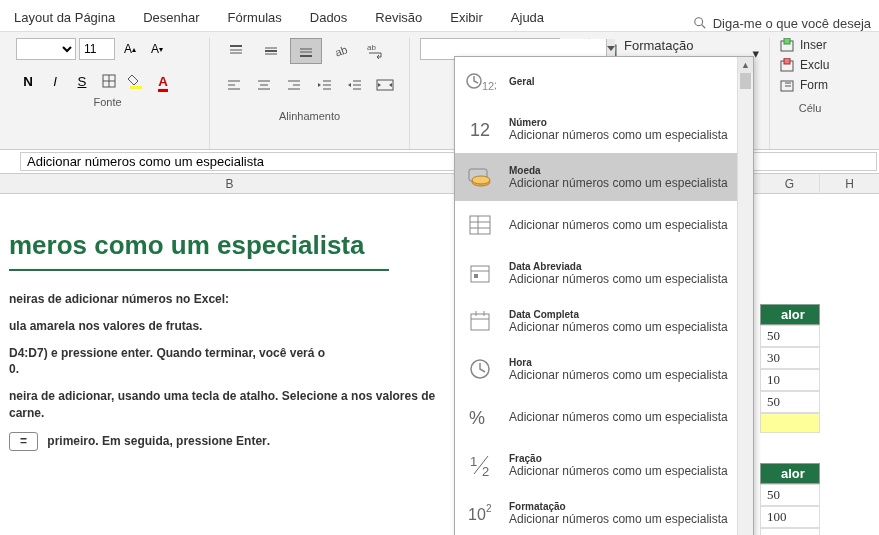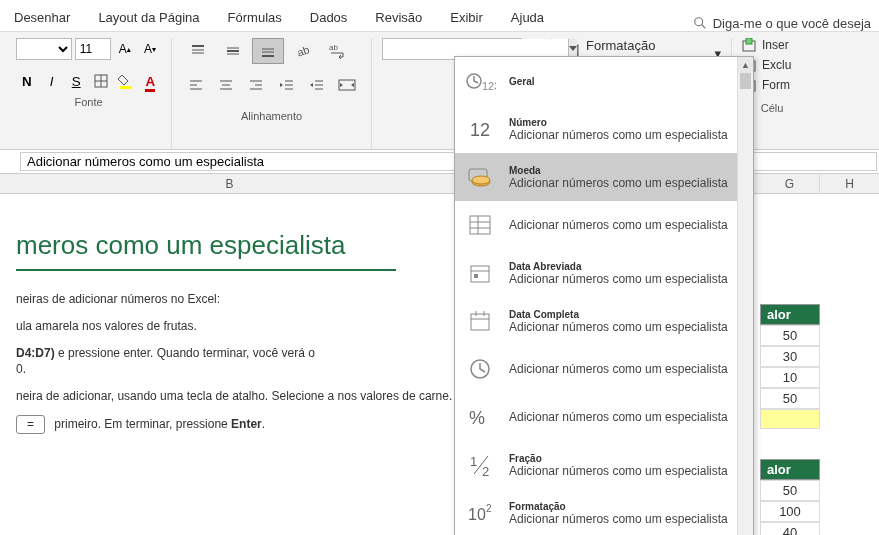--- a/index.html
+++ b/index.html
@@ -7,21 +7,21 @@
 
 .ribbon-tabs { display: flex; padding: 4px 0 0 0; border-bottom: 1px solid #ddd; }
 .ribbon-tab { padding: 6px 14px; cursor: pointer; font-size: 13px; }
 .tellme { margin-left: auto; display: flex; align-items: flex-start; padding: 0 8px; color: #404040; margin-top: 12px; }
 .tellme .search-icon { margin-right: 6px; }
 
 .ribbon-body { display: flex; background: #f3f3f3; border-bottom: 1px solid #ccc; padding: 6px 0 0 0; height: 118px; }
 .ribbon-group { display: flex; flex-direction: column; align-items: center; padding: 0 10px; border-right: 1px solid #ddd; }
 .group-label { font-size: 11px; color: #555; padding: 4px 0; width: 100%; text-align: center; }
 
-.g-font { width: 172px; padding-left: 16px; }
+.g-font { width: 210px; padding-left: 16px; }
 .g-font .row1 { display: flex; gap: 3px; }
 .g-font .row2 { display: flex; gap: 3px; margin-top: 10px; }
 .font-name { width: 60px; height: 22px; border: 1px solid #bbb; background: #fff; }
 .font-size { width: 36px; height: 22px; border: 1px solid #bbb; background: #fff; font-size: 12px; text-align: left; padding: 0 4px; }
 .font-grow, .font-shrink { width: 24px; height: 22px; border: none; background: transparent; font-size: 12px; display:flex;align-items:center;justify-content:center;}
 .font-btn { width: 24px; height: 22px; border: none; background: transparent; display: flex; align-items: center; justify-content: center; }
 
 .g-align { width: 200px; }
 .align-row { display: flex; gap: 3px; margin-bottom: 8px; }
 .align-btn { width: 32px; height: 26px; border: none; background: transparent; display:flex;align-items:center;justify-content:center;}
@@ -41,52 +41,52 @@
 .formula-bar { display: flex; height: 24px; border-bottom: 1px solid #ccc; }
 .formula-input { flex: 1; border: 1px solid #ccc; margin: 2px 2px 2px 20px; padding: 0 6px; font-size: 13px; background:#fff;}
 
 .sheet-area { position: relative; background: #fff; }
 .col-headers { display: flex; position: absolute; top: 0; left: 0; right: 0; height: 20px; background: #f0f0f0; border-bottom: 1px solid #ccc; }
 .col-h { border-right: 1px solid #ddd; text-align: center; font-size: 12px; color: #555; line-height: 20px; }
 .col-h.B { width: 460px; }
 .col-h.G { width: 60px; position:absolute; left: 760px;}
 .col-h.H { width: 60px; position:absolute; left: 820px;}
 
-.content { position: absolute; top: 20px; left: 0; padding: 26px 0 0 16px; }
+.content { position: absolute; top: 20px; left: 0; padding: 26px 0 0 9px; font-weight: bold; }
 .title { font-size: 26px; color: #217346; padding: 10px 0 8px 0; }
 .title-rule { border-bottom: 2px solid #217346; width: 380px; margin-bottom: 20px;}
 .body-text { font-size: 12px; margin: 10px 0; max-width: 460px; line-height: 1.4;}
 .enter-key { display:inline-block; border:1px solid #888; border-radius:3px; padding:0 10px; margin-right:6px;}
 
 .number-dropdown { position: absolute; top: 56px; left: 454px; width: 300px; background: #fff; border: 1px solid #aaa; box-shadow: 2px 2px 6px rgba(0,0,0,0.2); z-index: 100; }
 .nd-scroll-area { position:relative; }
 .nd-item { display: flex; align-items: center; padding: 8px 10px; gap: 12px; }
 .nd-item.selected { background: #ccc; }
 .nd-icon { width: 32px; height: 32px; display:flex; align-items:center; justify-content:center; color:#555;}
 .nd-text { flex:1; }
 .nd-title { font-weight: bold; font-size: 10px; }
 .nd-sub { font-size: 12px; color: #444; }
 .nd-scrollbar { position: absolute; right: 0; top: 0; width: 16px; bottom: 0; background: #f0f0f0; border-left:1px solid #ddd;}
 .nd-scroll-btn { height: 16px; display:flex;align-items:center;justify-content:center;font-size:9px;color:#666;background:#e8e8e8;}
 .nd-thumb { position:absolute; top:16px; left:2px; right:2px; height:16px; background:#c8c8c8;}
 
 .right-cells { position: absolute; right: 0; top: 173px; width: 120px; font-size: 13px;}
-.rc-header { background: #217346; color: #fff; padding: 2px 6px; font-weight: bold; border:1px solid #999;}
-.rc-cell { border: 1px solid #ddd; padding: 2px 6px; text-align: center; }
+.rc-header { background: #217346; color: #fff; padding: 2px 20px; font-weight: bold; border:1px solid #999;}
+.rc-cell { border: 1px solid #ddd; padding: 2px 6px; text-align: left; font-family: Liberation Serif, serif; }
 .rc-yellow { background: #ffff99; height: 20px;}
 .rc-gap { height: 30px; }
 
 svg { display:block; }
 </style>
 </head>
 <body>
 
 <div class="ribbon-tabs">
+  <div class="ribbon-tab">Layout da Página</div>
   <div class="ribbon-tab">Desenhar</div>
-  <div class="ribbon-tab">Layout da Página</div>
   <div class="ribbon-tab">Fórmulas</div>
   <div class="ribbon-tab">Dados</div>
   <div class="ribbon-tab">Revisão</div>
   <div class="ribbon-tab">Exibir</div>
   <div class="ribbon-tab">Ajuda</div>
   <div class="tellme">
     <span class="search-icon">
       <svg width="14" height="14" viewBox="0 0 16 16">
           <circle cx="6.5" cy="6.5" r="4.5" fill="none" stroke="#777" stroke-width="1.3"></circle>
           <line x1="10" y1="10" x2="14" y2="14" stroke="#777" stroke-width="1.3"></line>
@@ -304,21 +304,21 @@
     <div class="title">meros como um especialista</div>
     <div class="title-rule"></div>
     <div class="body-text">neiras de adicionar números no Excel:</div>
     <div class="body-text">ula amarela nos valores de frutas.</div>
     <div class="body-text">
       <b>D4:D7)</b><span> e pressione enter. Quando terminar, você verá o </span><br><span>0.</span>
     </div>
     <div class="body-text">neira de adicionar, usando uma tecla de atalho. Selecione a nos valores de carne.</div>
     <div class="body-text">
       <span class="enter-key">=</span>
-      <span>primeiro. Em terminar, pressione </span><b>Enter</b>.
+      <span>primeiro. Em seguida, pressione </span><b>Enter</b>.
     </div>
   </div>
 
   <div class="right-cells" style="top:130px; width:60px; right:59px;">
     <div class="rc-header">alor</div>
     <div class="rc-cell">50</div>
     <div class="rc-cell">30</div>
     <div class="rc-cell">10</div>
     <div class="rc-cell">50</div>
     <div class="rc-cell rc-yellow"></div>
@@ -409,20 +409,21 @@
         </div>
       </div>
       <div class="nd-item">
         <div class="nd-icon">
           <svg width="30" height="26">
             <circle cx="14" cy="13" r="9" fill="none" stroke="#888" stroke-width="1.5"></circle>
             <path d="M14 7 L14 13 L19 16" stroke="#888" fill="none" stroke-width="1.5"></path>
           </svg>
         </div>
         <div class="nd-text">
+          <div class="nd-title">Hora</div>
           <div class="nd-sub">Adicionar números como um especialista</div>
         </div>
       </div>
       <div class="nd-item">
         <div class="nd-icon">
           <svg width="30" height="26">
             <text x="3" y="20" font-size="18" fill="#666">%</text>
           </svg>
         </div>
         <div class="nd-text">

